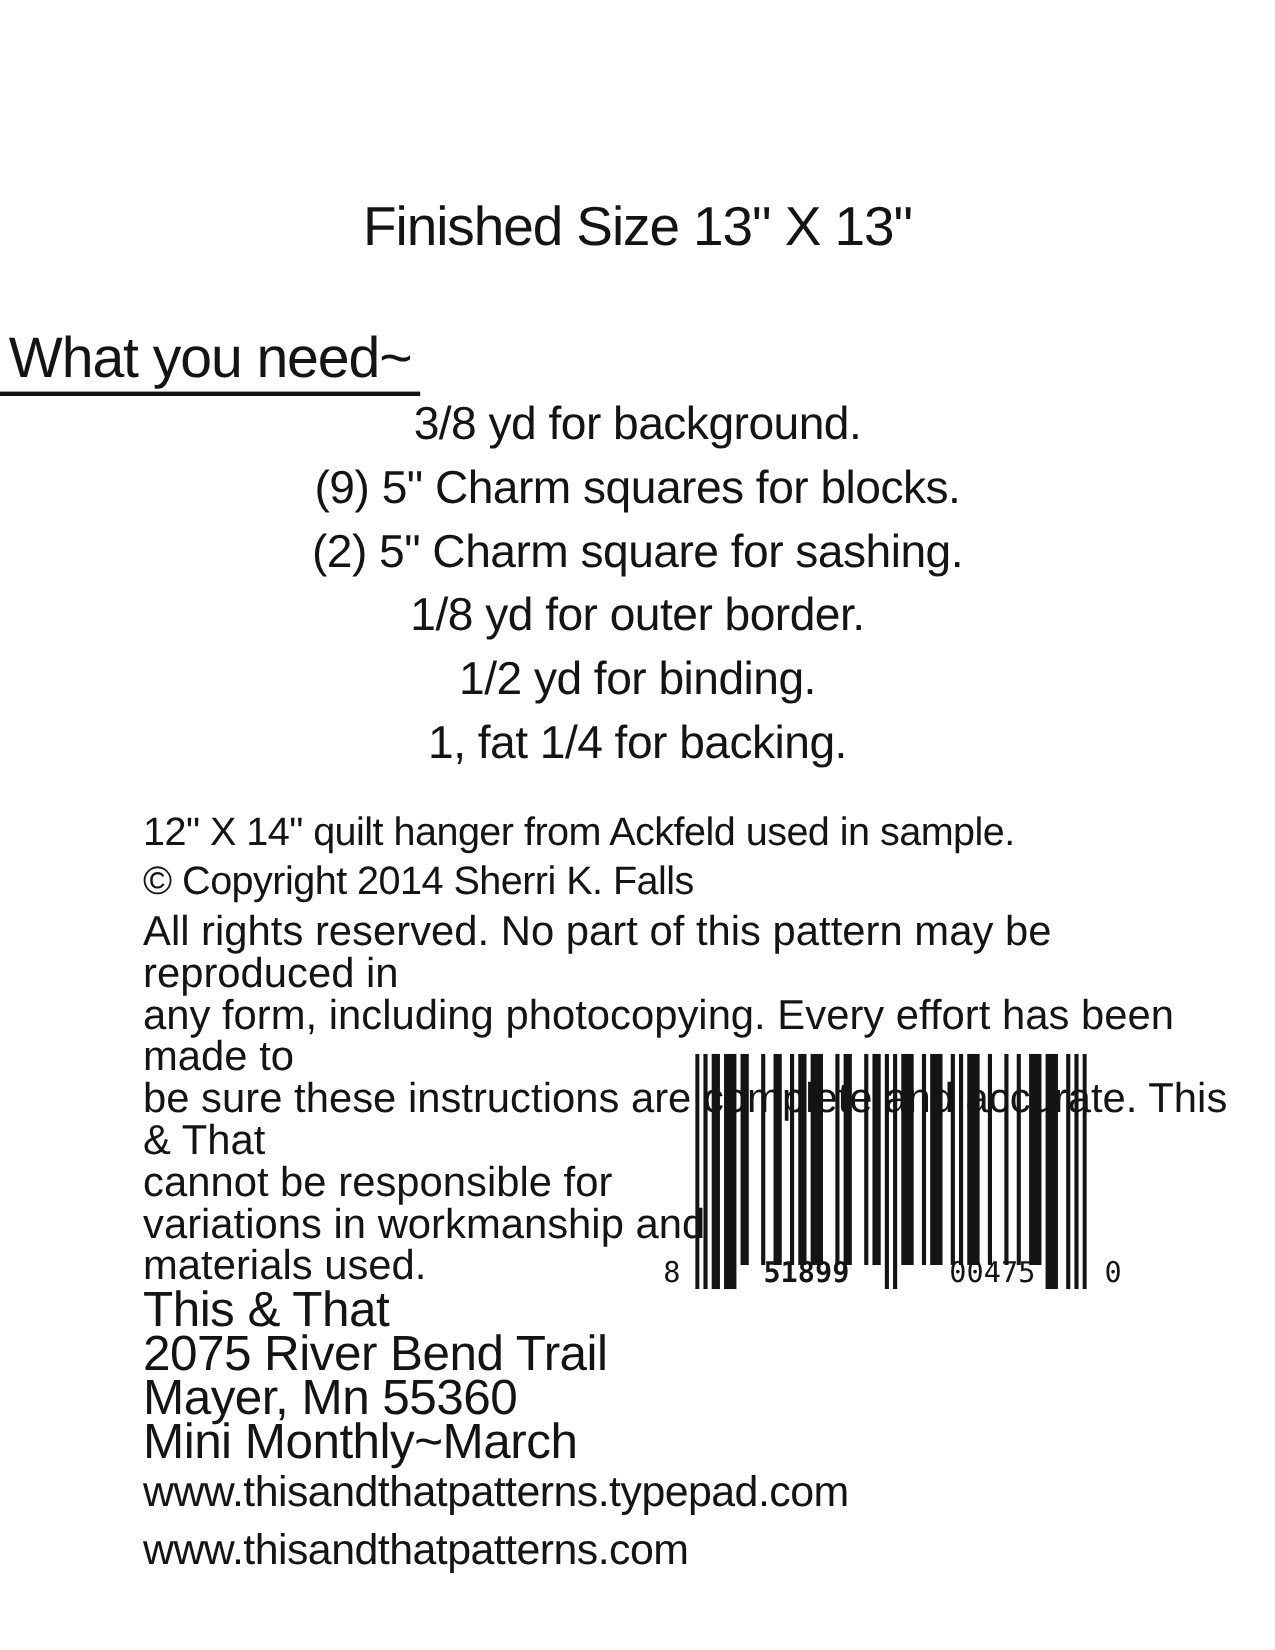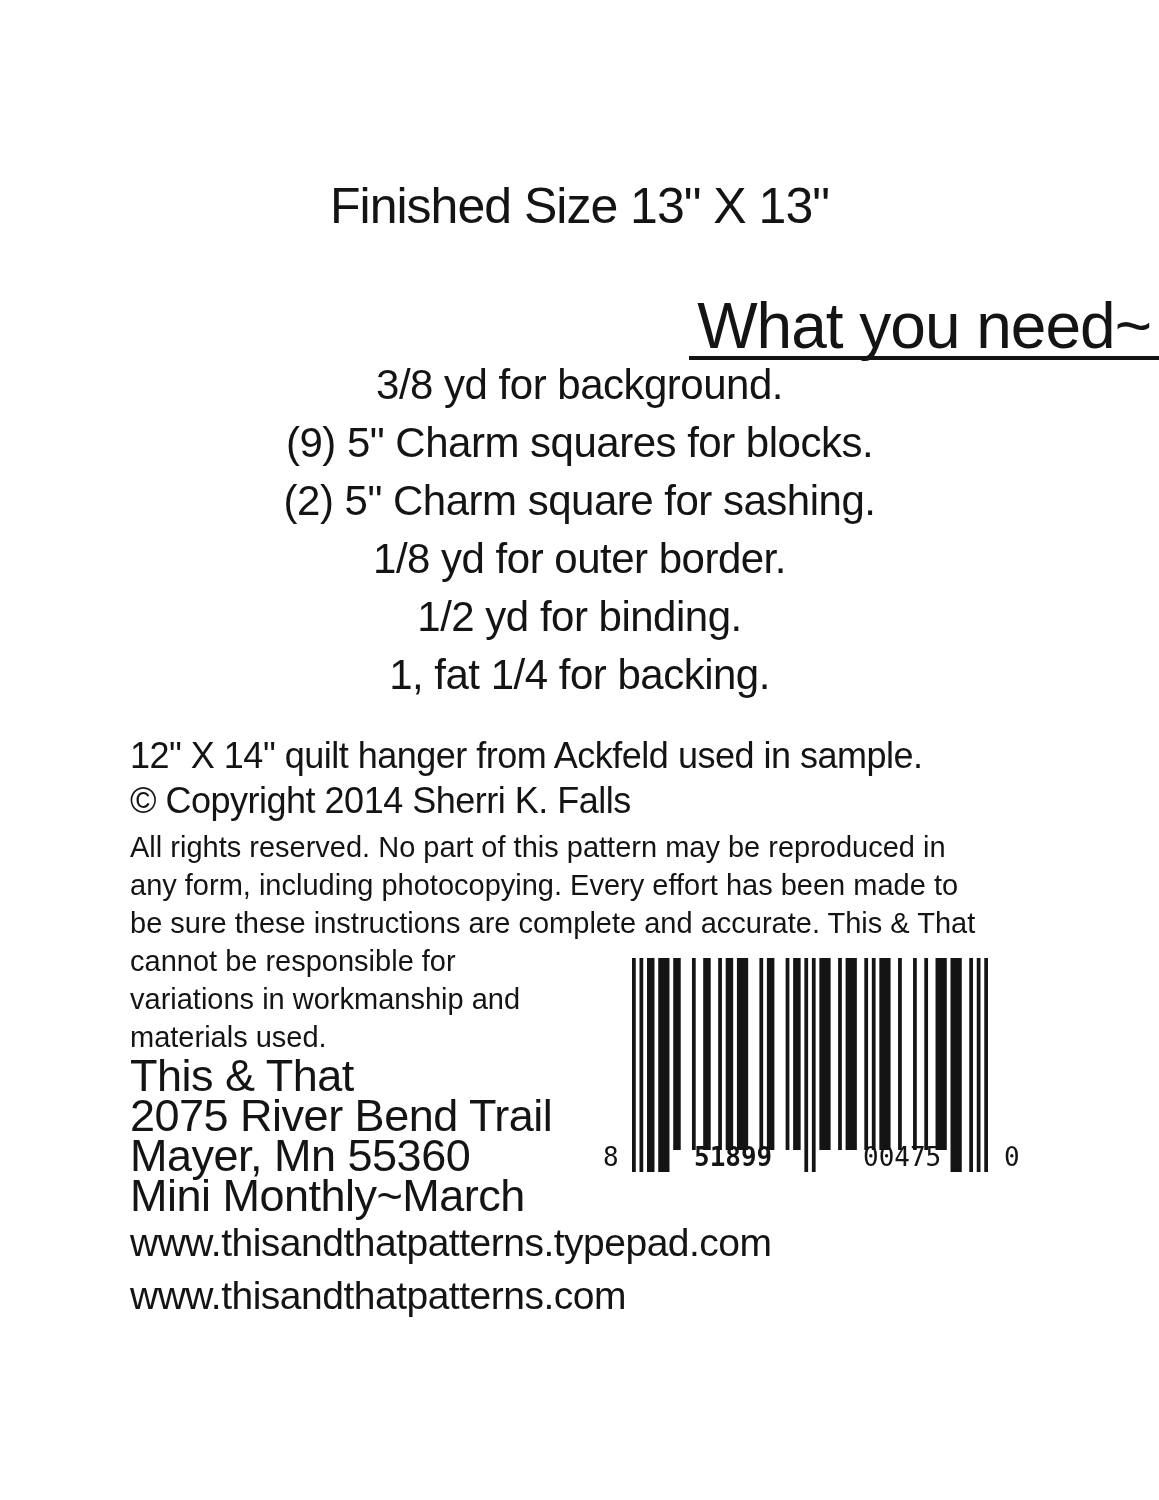--- a/index.html
+++ b/index.html
@@ -26,22 +26,22 @@
     font-size: 50px;
     font-weight: 400;
     letter-spacing: -1px;
     line-height: 56px;
   }
   .needs-heading-row {
     position: absolute;
     top: 298px;
     left: 0;
     right: 0;
-    text-align: right;
-    font-size: 64px;
+    text-align: left;
+    font-size: 52px;
     line-height: 56px;
     letter-spacing: -1px;
   }
   .needs-heading-row .underlined {
     display: inline-block;
     border-bottom: 4px solid #141414;
     padding: 0 8px 2px 8px;
   }
   .needs-list {
     position: absolute;
@@ -60,21 +60,21 @@
     top: 733px;
     left: 130px;
     width: 1000px;
   }
   .info-line-lg {
     font-size: 36px;
     line-height: 45px;
     letter-spacing: -0.5px;
   }
   .rights {
-    font-size: 29px;
+    font-size: 38px;
     line-height: 38px;
     margin-top: 5px;
   }
   .addr {
     font-size: 45px;
     line-height: 40px;
     letter-spacing: -0.5px;
   }
   .urls {
     font-size: 39px;

